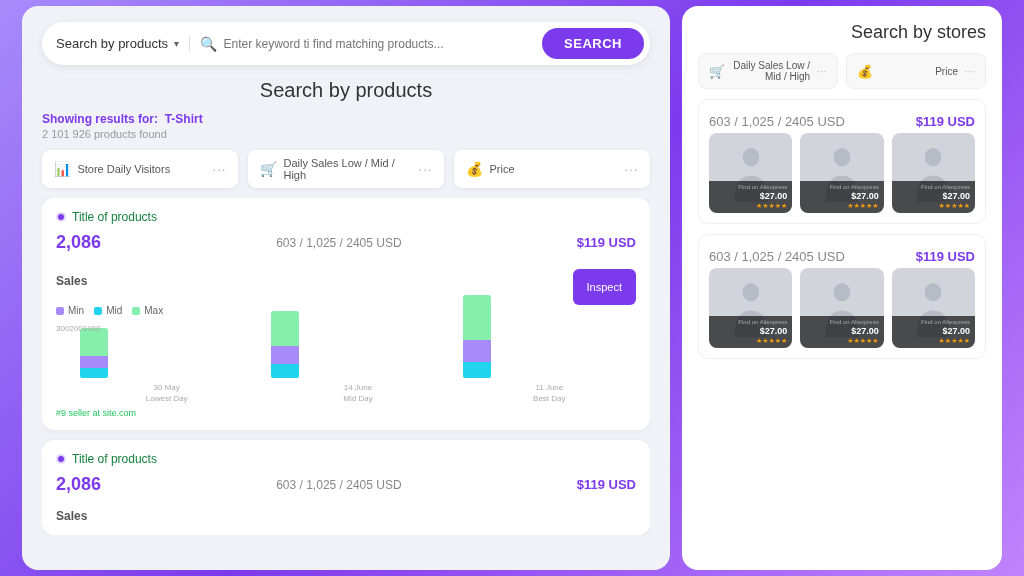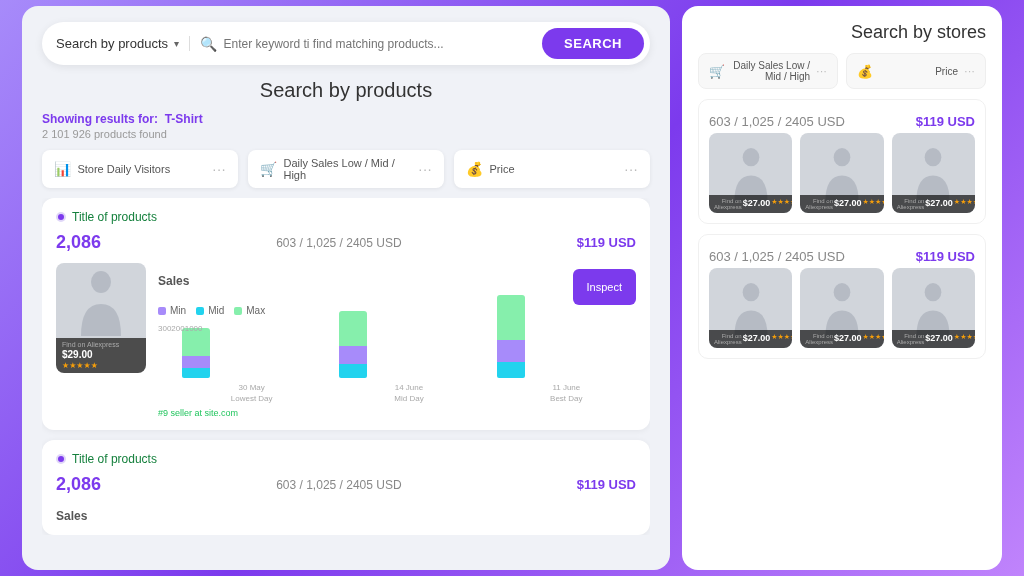--- a/index.html
+++ b/index.html
@@ -314,21 +314,21 @@
       justify-content: center;
     }
     .thumb-footer {
       position: absolute;
       bottom: 0;
       left: 0;
       right: 0;
       background: rgba(0,0,0,0.65);
       padding: 3px 5px;
       display: flex;
-      flex-direction: row;
+      flex-direction: column;
       gap: 1px;
     }
     .thumb-find { font-size: 6px; color: #aaa; }
     .thumb-price { font-size: 9px; color: white; font-weight: 600; }
     .thumb-stars { font-size: 7px; color: #f59e0b; }
     
     .person-svg { opacity: 0.5; }
   </style>
 </head>
 <body>
@@ -384,33 +384,20 @@
           <div class="card-dot"></div>
           <span class="card-title">Title of products</span>
         </div>
         <div class="card-stats">
           <span class="stat-count">2,086</span>
           <span class="stat-range">603 / 1,025 / 2405 USD</span>
           <span class="stat-price">$119 USD</span>
         </div>
         <div class="card-content">
 
-          <div class="product-image">
-            <div class="product-image-bg">
-              <svg width="60" height="70" viewBox="0 0 60 70" class="person-svg">
-                <ellipse cx="30" cy="16" rx="10" ry="11" fill="#9ca3af"></ellipse>
-                <path d="M10 70 Q10 38 30 38 Q50 38 50 70Z" fill="#9ca3af"></path>
-              </svg>
-            </div>
-            <div class="product-image-footer">
-              <span class="find-label">Find on Aliexpress</span>
-              <span class="price-label">$29.00</span>
-              <span class="stars">★★★★★</span>
-            </div>
-          </div>
 
           <div class="chart-area">
             <div style="display:flex;justify-content:space-between;align-items:center;">
               <span class="chart-title">Sales</span>
               <button class="inspect-button">Inspect</button>
             </div>
             <div class="chart-legend">
               <div class="legend-item">
                 <div class="legend-dot" style="background:#a78bfa;"></div>
                 <span>Min</span>

